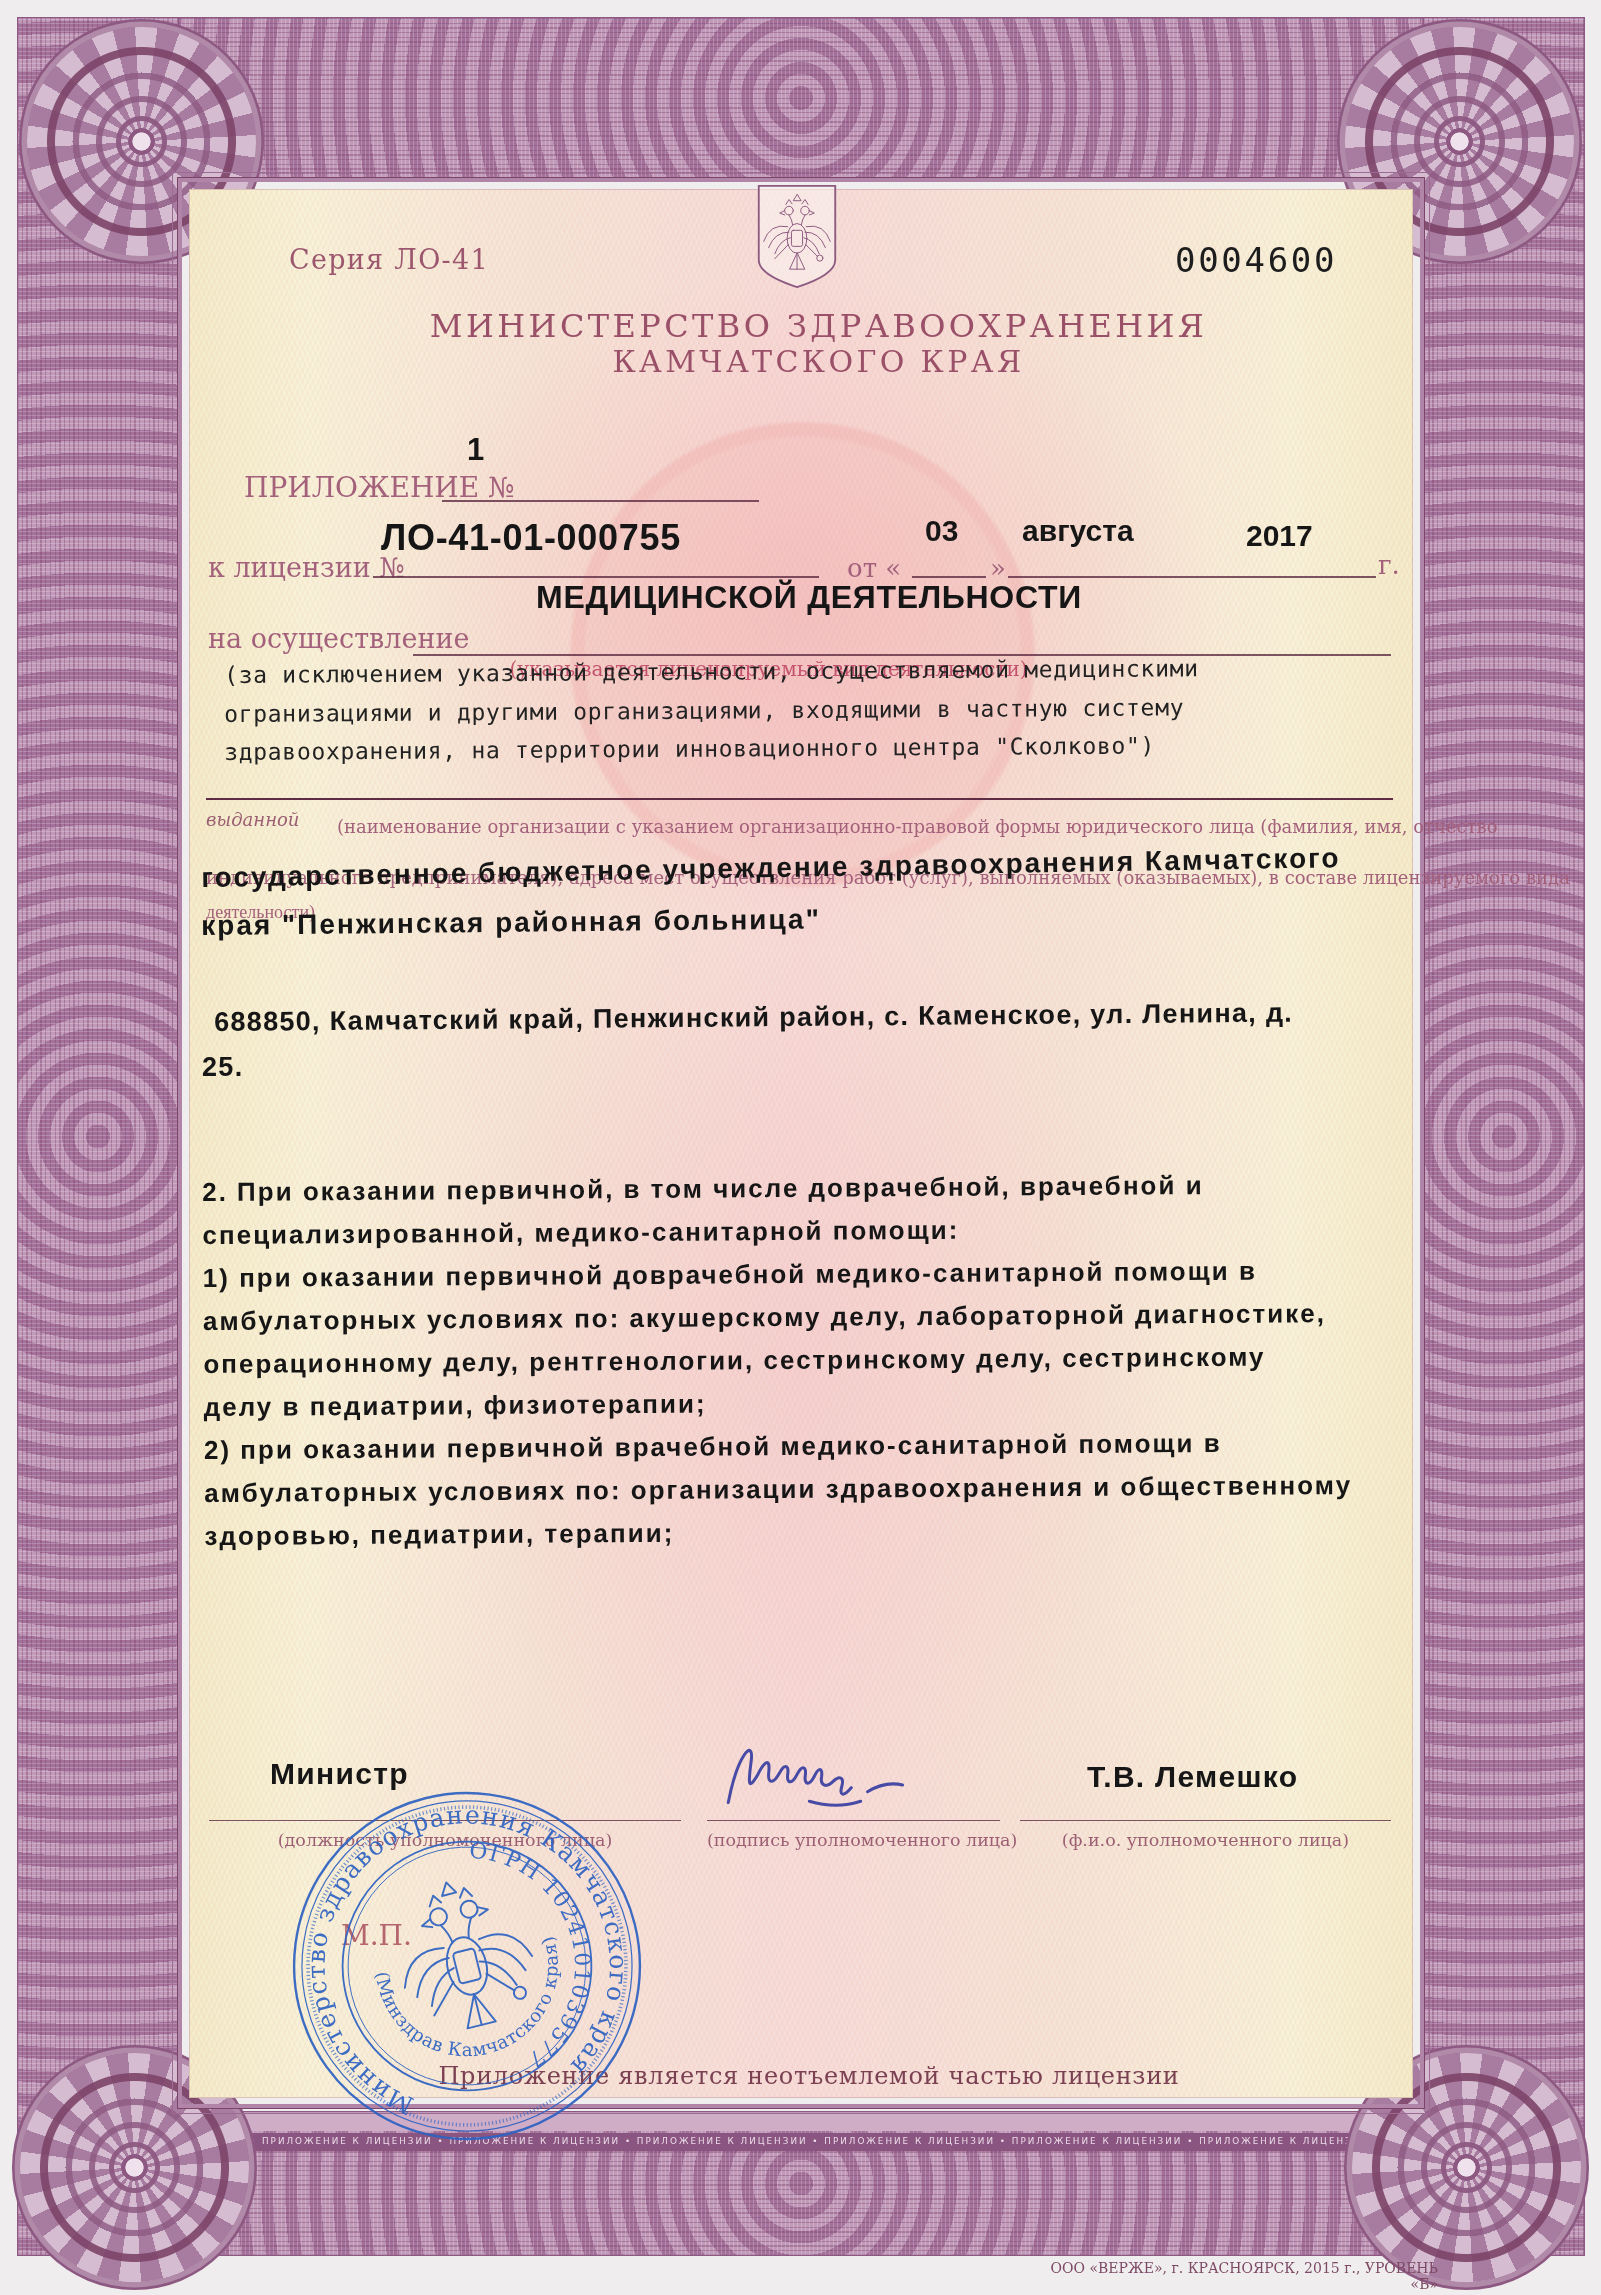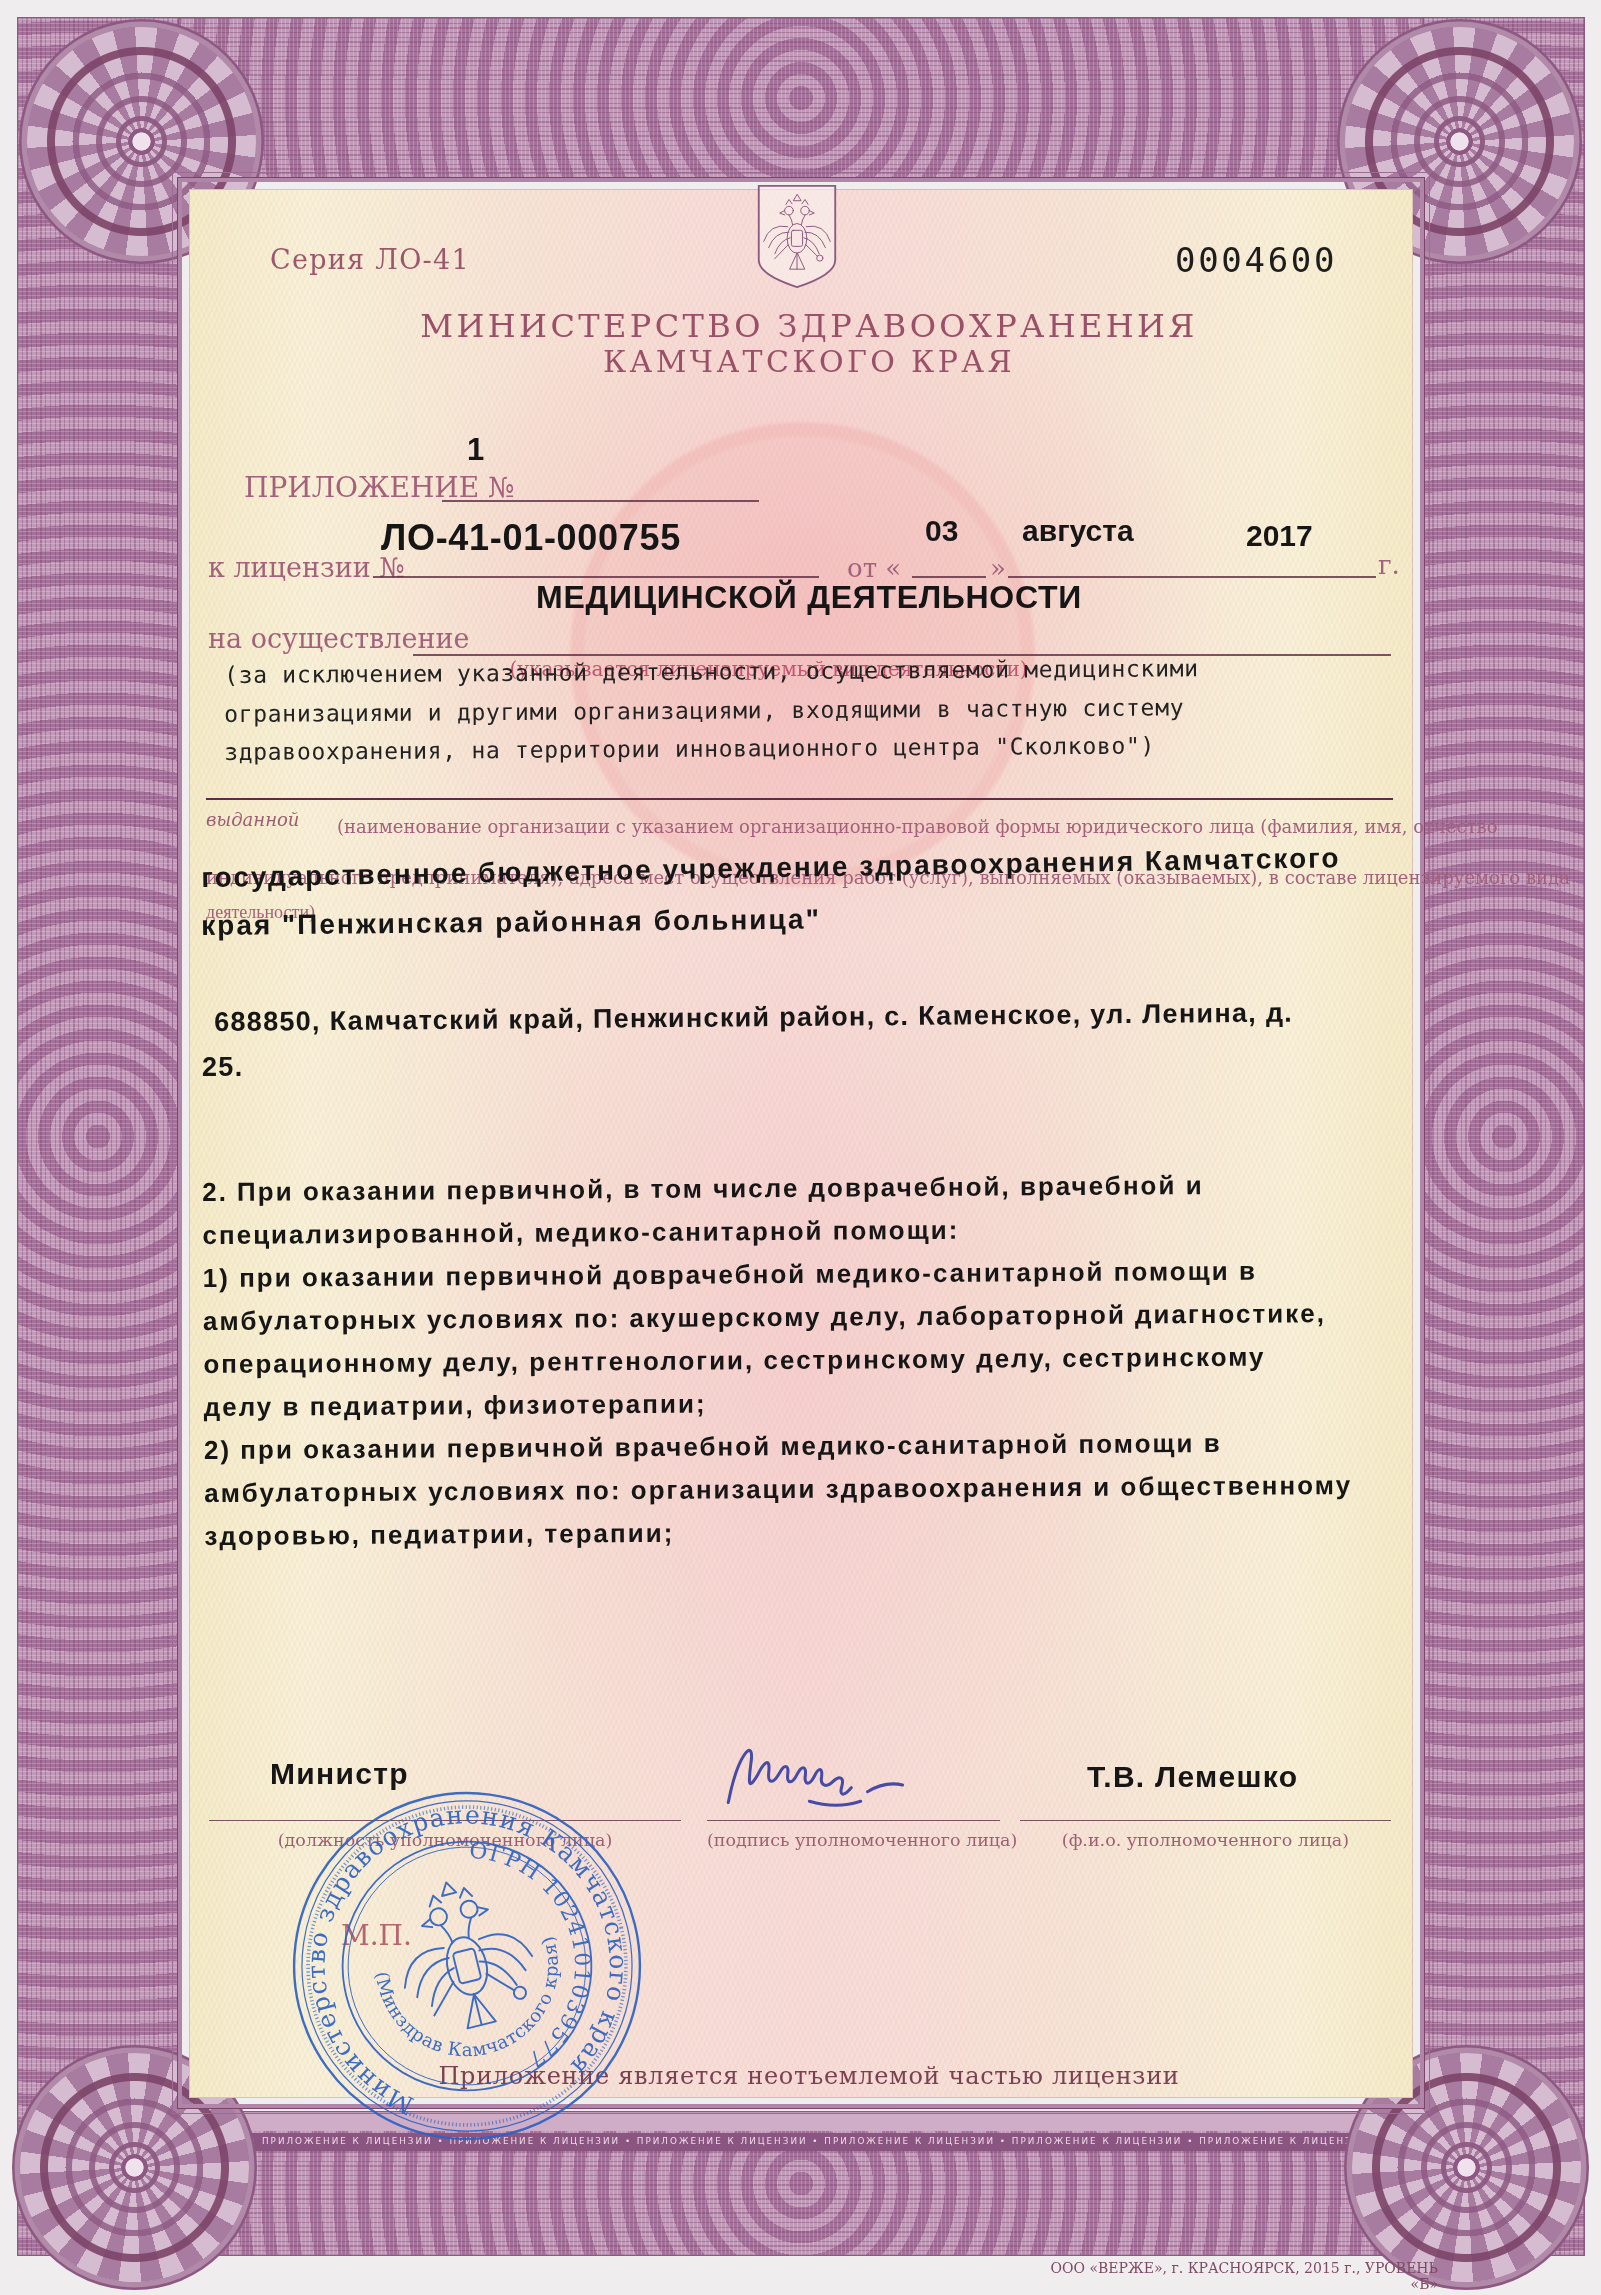--- a/index.html
+++ b/index.html
@@ -41,21 +41,21 @@
       radial-gradient(ellipse 513px 661px at 50% 62%, rgba(243,196,198,.5), rgba(243,196,198,0) 72%),
       linear-gradient(90deg,#f4ecca 0%,#f8f2da 10%,#f6e4d8 28%,#f7dcda 50%,#f6e4d8 72%,#f8f2da 90%,#f4ecca 100%);
     box-shadow: inset 0 0 0 0.7px rgba(140,80,120,.35);}
   .cert::after{content:"";position:absolute;inset:0;
     background-image:
       repeating-linear-gradient(115deg, rgba(220,120,120,.05) 0 2px, transparent 2px 4.7px),
       repeating-linear-gradient(65deg, rgba(210,160,90,.05) 0 2px, transparent 2px 4.7px);}
   .wm{position:absolute;border-radius:50%;}
 
   
-  .srf{color:#9c566e;}
+  .srf{color:#9c566e;margin-left:19px;}
   .lbl{font-size:27px;color:#a4617c;}
   .cap{font-size:18px;color:#a4617c;white-space:nowrap;}
   .fill{font-family:"Liberation Sans", sans-serif;font-weight:bold;color:#161616;white-space:nowrap;}
   .typed{font-family:"DejaVu Sans Mono", monospace;font-size:23px;color:#222;letter-spacing:0.7px;white-space:nowrap;}
   .uline{border-bottom:2px solid rgba(94,44,68,.8);height:0;}
   .rule{background:#5e2c44;}
   .center{left:0;right:0;text-align:center;padding-left:16px;}
   .bodyline{height:43px;line-height:43px;}
 </style>
 </head>

